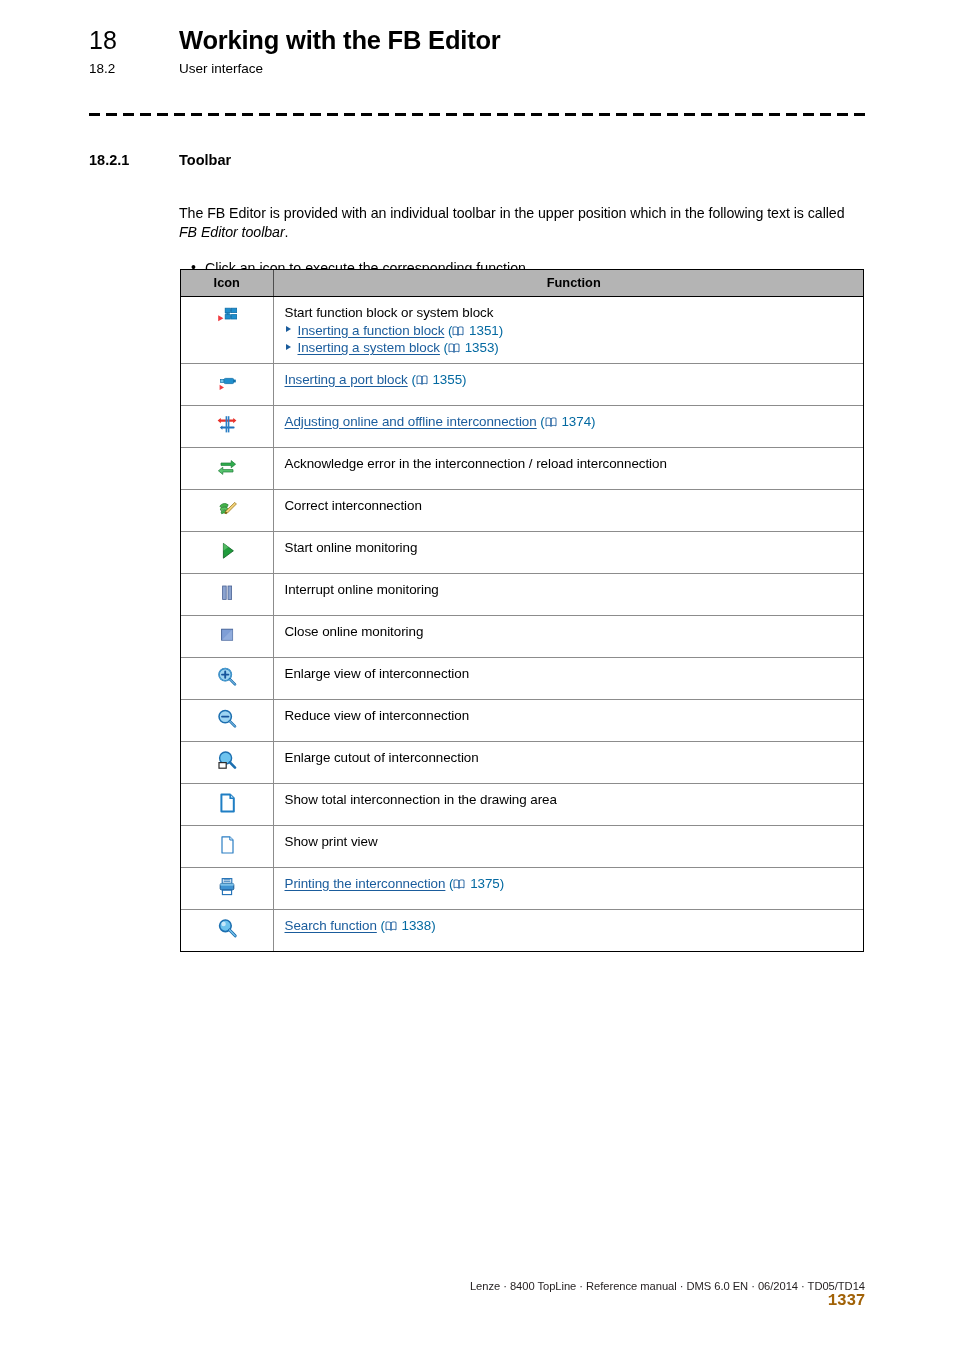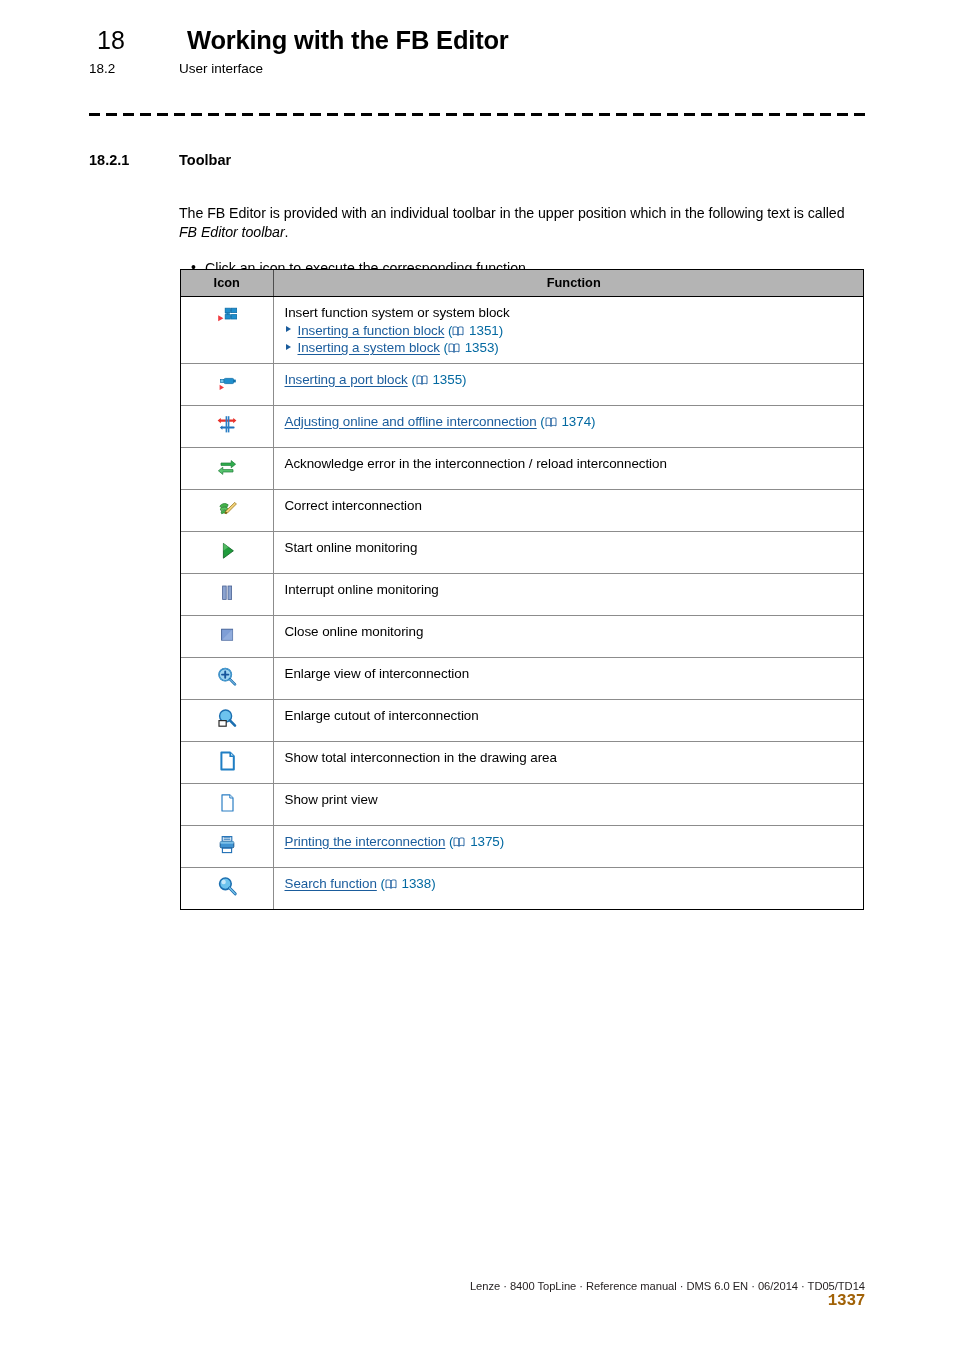--- a/index.html
+++ b/index.html
@@ -27,21 +27,20 @@
   
   .hdr {
     position: absolute;
     left: 89px;
     top: 26px;
     width: 776px;
   }
   .hdr-row1 {
     display: flex;
     align-items: flex-start;
-    margin-left: 8px;
   }
   .hdr-num {
     width: 90px;
     font-size: 25px;
     font-weight: 400;
     letter-spacing: 0px;
   }
   .hdr-title {
     font-size: 25.5px;
     font-weight: 600;
@@ -307,21 +306,21 @@
     <path d="M11 5.5 h3.2 v4.2 h-3.2 z" fill="none" stroke="#1f8ecd" stroke-width="1.1"></path>
     <rect x="10.2" y="4.2" width="5.2" height="4.4" fill="#1f8ecd"></rect>
     <rect x="10.2" y="4.2" width="5.2" height="4.4" fill="none" stroke="#0f6fa8" stroke-width="0.8"></rect>
     <rect x="16.4" y="4.2" width="5.2" height="4.4" fill="#1f8ecd" stroke="#0f6fa8" stroke-width="0.8"></rect>
     <rect x="16.4" y="10.6" width="5.2" height="4.4" fill="#1f8ecd" stroke="#0f6fa8" stroke-width="0.8"></rect>
     <rect x="10.2" y="10.6" width="5.2" height="4.4" fill="#1f8ecd" stroke="#0f6fa8" stroke-width="0.8"></rect>
     <path d="M15.6 6.4 h0.8 M15.6 12.8 h0.8 M12.8 8.6 v2" stroke="#0f6fa8" stroke-width="1"></path>
     <path d="M3.2 11.2 L8.4 14.2 L3.2 17.2 Z" fill="#ef3b40"></path>
   </svg></span></td>
             <td class="td-fn">
-              <div>Insert function system or system block</div>
+              <div>Start function block or system block</div>
               <ul class="sub-list">
                 <li><span class="arw"></span><a class="xref" href="#">Inserting a function block</a> <span class="pgref">(<svg class="bookicon" viewBox="0 0 14 12" xmlns="http://www.w3.org/2000/svg">
                       <path d="M1 1.6 C3 0.8 5.4 0.9 6.8 2.0 V11 C5.4 9.9 3 9.8 1 10.6 Z" fill="none" stroke="#1a5c9c" stroke-width="1.1" stroke-linejoin="round"></path>
                       <path d="M13 1.6 C11 0.8 8.6 0.9 7.2 2.0 V11 C8.6 9.9 11 9.8 13 10.6 Z" fill="none" stroke="#1a5c9c" stroke-width="1.1" stroke-linejoin="round"></path>
                     </svg> 1351)</span></li>
                 <li><span class="arw"></span><a class="xref" href="#">Inserting a system block</a> <span class="pgref">(<svg class="bookicon" viewBox="0 0 14 12" xmlns="http://www.w3.org/2000/svg">
                       <path d="M1 1.6 C3 0.8 5.4 0.9 6.8 2.0 V11 C5.4 9.9 3 9.8 1 10.6 Z" fill="none" stroke="#1a5c9c" stroke-width="1.1" stroke-linejoin="round"></path>
                       <path d="M13 1.6 C11 0.8 8.6 0.9 7.2 2.0 V11 C8.6 9.9 11 9.8 13 10.6 Z" fill="none" stroke="#1a5c9c" stroke-width="1.1" stroke-linejoin="round"></path>
                     </svg> 1353)</span></li>
               </ul>
@@ -414,20 +413,31 @@
     <path d="M7.0 9.6 H13.4 M10.2 6.4 V12.8" stroke="#17559c" stroke-width="1.9" stroke-linecap="round"></path>
     <path d="M14.8 14.2 L20.0 19.4" stroke="#1c6fb0" stroke-width="2.6" stroke-linecap="round"></path>
     <path d="M14.8 14.2 L20.0 19.4" stroke="#9ed5f2" stroke-width="1.0" stroke-linecap="round"></path>
   </svg></span></td>
             <td class="td-fn">
               <div>Enlarge view of interconnection</div>
             </td>
           </tr>
           <tr>
             <td class="td-icon"><span><svg class="ico" viewBox="0 0 24 24" xmlns="http://www.w3.org/2000/svg">
+    <circle cx="10.2" cy="9.6" r="6.2" fill="#9ed5f2" stroke="#1c6fb0" stroke-width="1.5"></circle>
+    <path d="M7.0 9.6 H13.4" stroke="#17559c" stroke-width="1.9" stroke-linecap="round"></path>
+    <path d="M14.8 14.2 L20.0 19.4" stroke="#1c6fb0" stroke-width="2.6" stroke-linecap="round"></path>
+    <path d="M14.8 14.2 L20.0 19.4" stroke="#9ed5f2" stroke-width="1.0" stroke-linecap="round"></path>
+  </svg></span></td>
+            <td class="td-fn">
+              <div>Reduce view of interconnection</div>
+            </td>
+          </tr>
+          <tr>
+            <td class="td-icon"><span><svg class="ico" viewBox="0 0 24 24" xmlns="http://www.w3.org/2000/svg">
     <circle cx="10.6" cy="9.0" r="6.0" fill="#6dc3ee" stroke="#1c6fb0" stroke-width="1.4"></circle>
     <path d="M14.9 13.4 L20.0 18.6" stroke="#1c6fb0" stroke-width="2.6" stroke-linecap="round"></path>
     <rect x="4.0" y="13.6" width="7.2" height="5.6" fill="#ffffff" stroke="#2b2b2b" stroke-width="1.2"></rect>
   </svg></span></td>
             <td class="td-fn">
               <div>Enlarge cutout of interconnection</div>
             </td>
           </tr>
           <tr>
             <td class="td-icon"><span><svg class="ico" viewBox="0 0 24 24" xmlns="http://www.w3.org/2000/svg">

